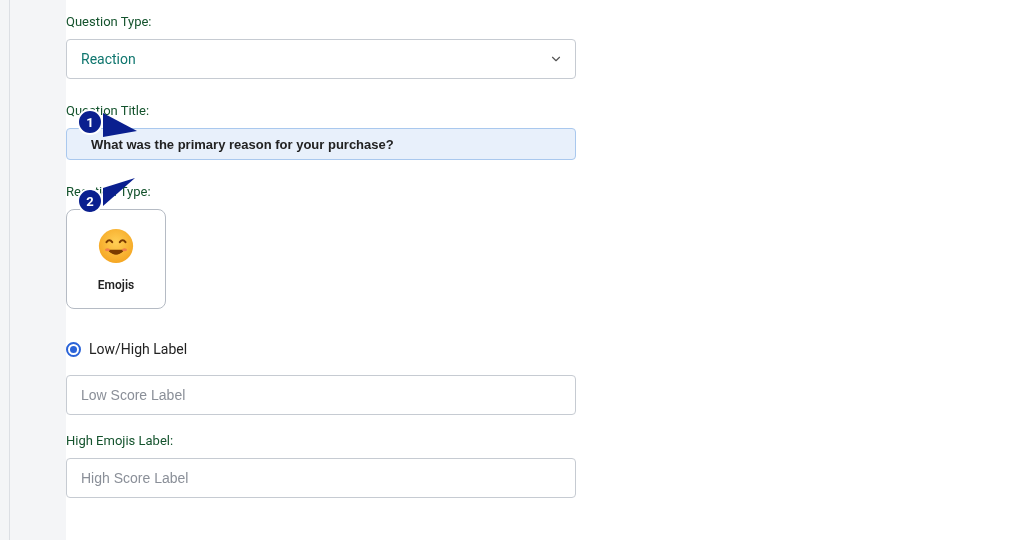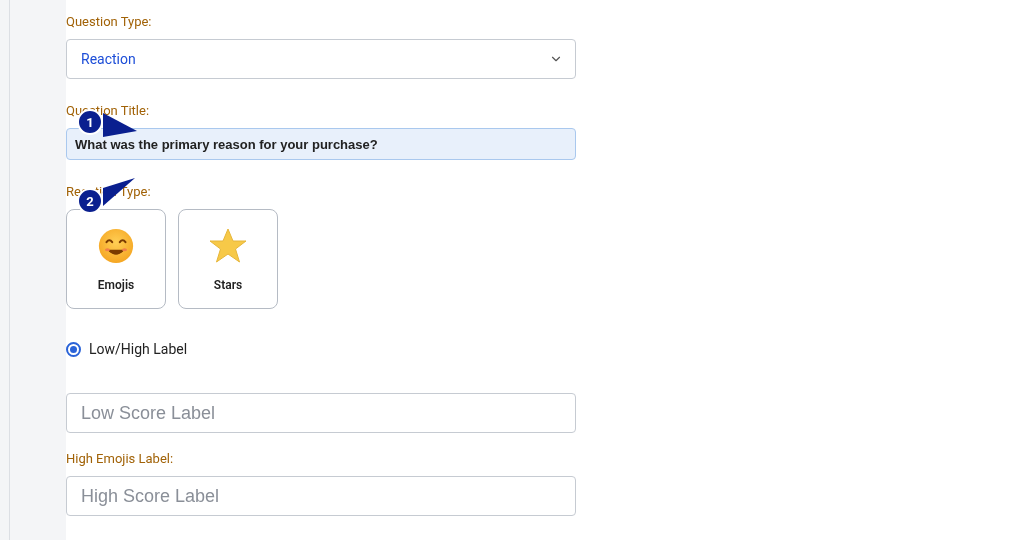--- a/index.html
+++ b/index.html
@@ -30,60 +30,59 @@
     background: #ffffff;
   }
   .form-col {
     position: absolute;
     left: 66px; top: 0;
     width: 510px;
     padding-top: 14px;
   }
   .field-label {
     font-size: 13px;
-    color: #a16207;
+    color: #14532d;
     margin: 0 0 10px 0;
   }
   .select-wrap {
     position: relative;
     width: 100%;
     height: 40px;
     border: 1px solid #c6cbd2;
     border-radius: 4px;
     background: #fff;
     display: flex;
     align-items: center;
     padding: 0 14px;
     margin-bottom: 24px;
     cursor: pointer;
   }
   .select-text {
-    font-size: 14px; color: #1d4ed8;
+    font-size: 14px; color: #0f766e;
   }
   .chevron {
     position: absolute; right: 12px; top: 50%; transform: translateY(-50%);
     width: 14px; height: 14px;
   }
   .chevron svg { width: 14px; height: 14px; display: block; }
   .title-input {
     width: 100%;
     height: 32px;
     border: 1px solid #a9c8ee;
     background: #e8f0fb;
     border-radius: 4px;
-    padding: 0 8px;
+    padding: 0 24px;
     font-size: 13px;
     font-weight: 600;
     color: #222;
     margin-bottom: 24px;
     outline: none;
   }
   .reaction-row {
     display: flex;
-    gap: 12px;
     margin-bottom: 32px;
   }
   .reaction-card {
     width: 100px; height: 100px;
     border: 1px solid #b5bbc4;
     border-radius: 8px;
     background: #fff;
     display: flex;
     flex-direction: column;
     align-items: center;
@@ -93,41 +92,41 @@
   }
   .reaction-card .icon-slot {
     width: 40px; height: 40px;
     display: flex; align-items: center; justify-content: center;
   }
   .reaction-card .card-label {
     font-size: 12px; font-weight: 600; color: #222;
   }
   .radio-row {
     display: flex; align-items: center; gap: 8px;
-    margin-bottom: 36px;
+    margin-bottom: 18px;
     cursor: pointer;
   }
   .radio-outer {
     width: 15px; height: 15px; border-radius: 50%;
     border: 2px solid #2a63d8;
     display: flex; align-items: center; justify-content: center;
     flex-shrink: 0;
   }
   .radio-outer.unchecked { border-color: #888; }
   .radio-inner {
     width: 7px; height: 7px; border-radius: 50%; background: #2a63d8;
   }
   .radio-label { font-size: 14px; color: #222; }
   .text-input {
     width: 100%; height: 40px;
     border: 1px solid #c6cbd2;
     border-radius: 4px;
     background: #fff;
     padding: 0 14px;
-    font-size: 18px;
+    font-size: 14px;
     color: #333;
     margin-bottom: 18px;
     outline: none;
   }
   .text-input::placeholder { color: #8a8f98; }
   .annot {
     position: absolute;
     width: 26px; height: 26px; border-radius: 50%;
     background: #0a1f8f;
     border: 2px solid #ffffff;
@@ -179,28 +178,20 @@
             <path d="M10 16 q3 -4 6 0" stroke="#7a3b00" stroke-width="2.2" fill="none" stroke-linecap="round"></path>
             <path d="M24 16 q3 -4 6 0" stroke="#7a3b00" stroke-width="2.2" fill="none" stroke-linecap="round"></path>
             <path d="M11 24 q9 10 18 0" stroke="none" fill="#7a3b00"></path>
             <path d="M11 24 q9 10 18 0 q-9 4 -18 0 z" fill="#7a3b00"></path>
             <ellipse cx="11" cy="24" rx="2.6" ry="1.6" fill="#f07f4a"></ellipse>
             <ellipse cx="29" cy="24" rx="2.6" ry="1.6" fill="#f07f4a"></ellipse>
           </svg>
         </div>
         <div class="card-label">Emojis</div>
       </div>
-      <div class="reaction-card">
-        <div class="icon-slot">
-          <svg width="40" height="40" viewBox="0 0 40 40">
-            <polygon points="20,3 25,15 38,15 27.5,23 31.5,36 20,28 8.5,36 12.5,23 2,15 15,15" fill="#f7c948" stroke="#e6b63a" stroke-width="1"></polygon>
-          </svg>
-        </div>
-        <div class="card-label">Stars</div>
-      </div>
     </div>
 
     <div class="radio-row">
       <span class="radio-outer">
           <span class="radio-inner"></span>
         </span>
       <span class="radio-label">Low/High Label</span>
     </div>
 
     <input class="text-input" type="text" placeholder="Low Score Label" style="">

